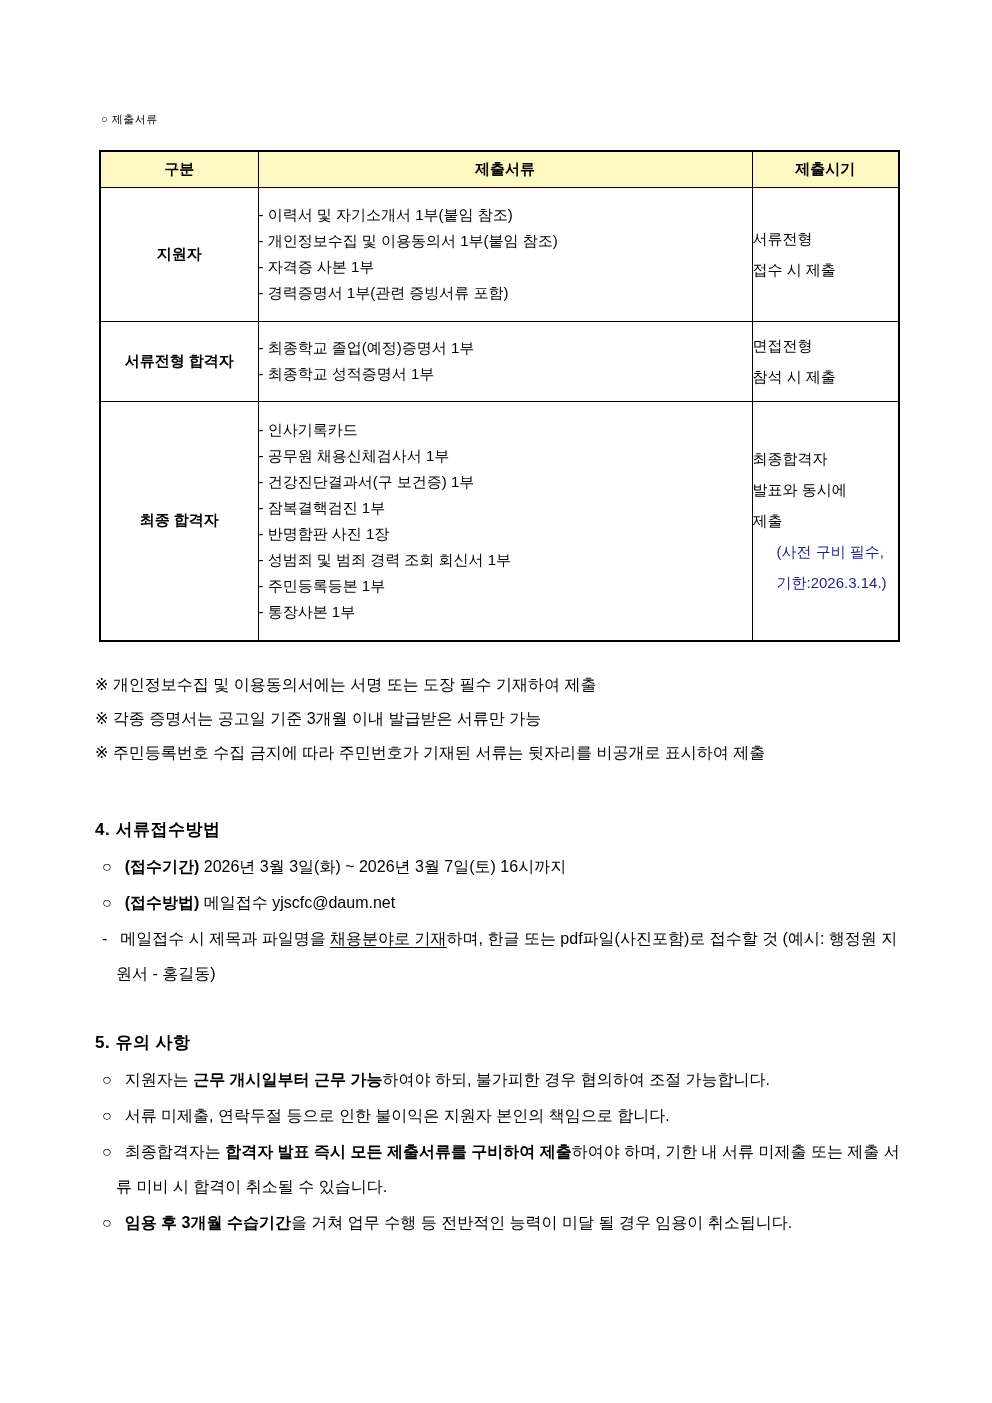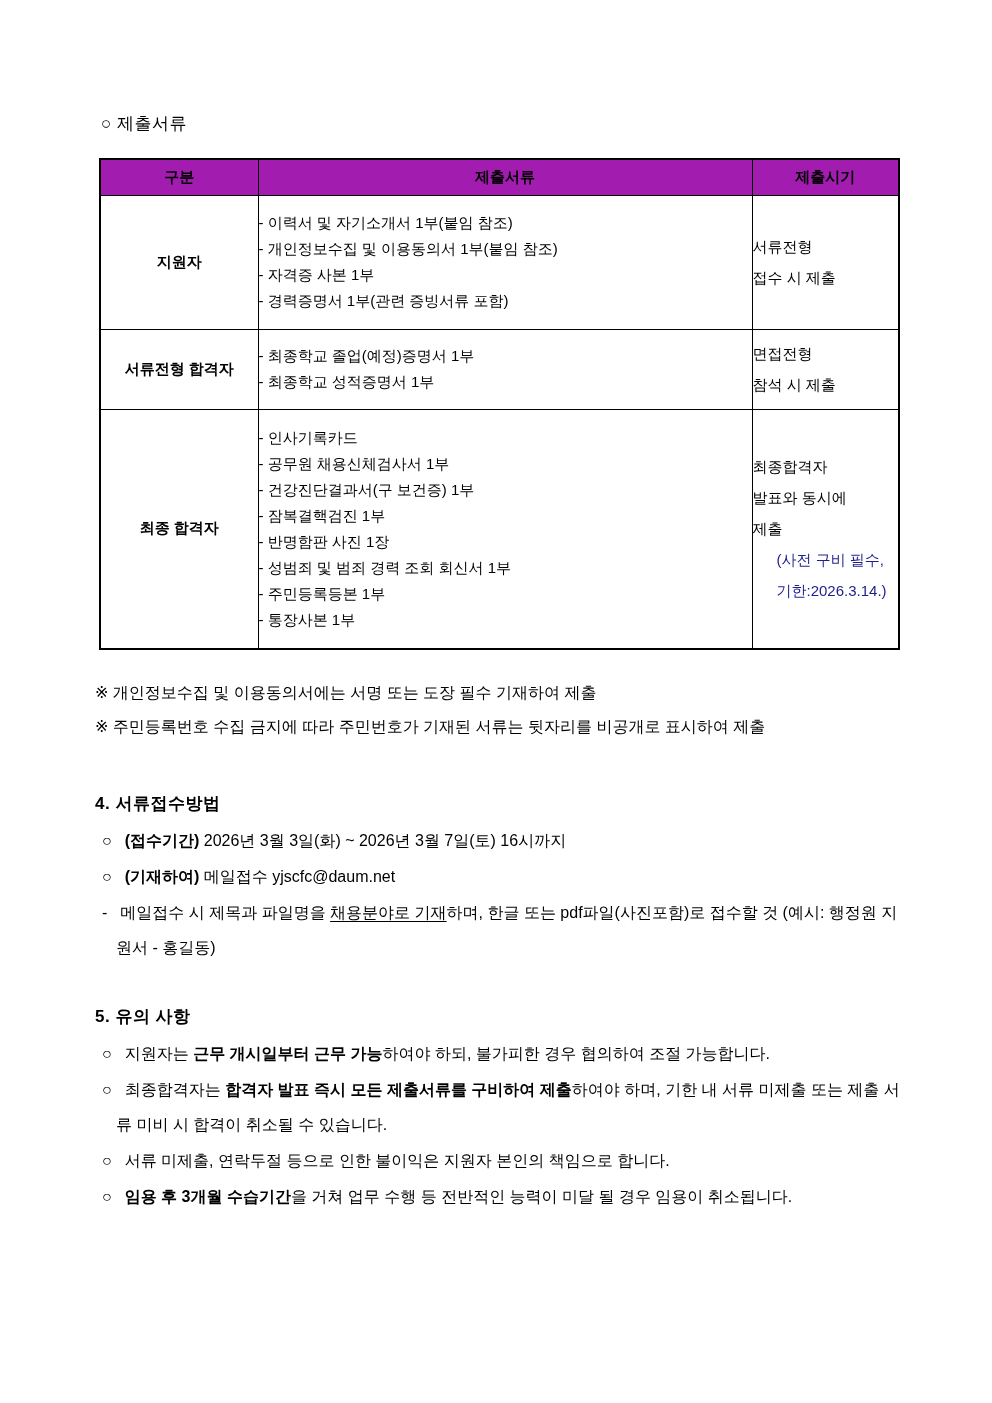--- a/index.html
+++ b/index.html
@@ -16,21 +16,21 @@
   }
   .page {
     box-sizing: border-box;
     width: 992px;
     height: 1403px;
     padding: 112px 84px 0 95px;
   }
 
   
   .doc-heading {
-    font-size: 17px;
+    font-size: 11px;
     font-weight: normal;
     margin: 0 0 23px 6px;
     letter-spacing: 0.5px;
   }
 
   
   table.doc-table {
     border-collapse: collapse;
     table-layout: fixed;
     width: 799px;
@@ -40,21 +40,21 @@
   }
   table.doc-table col.c1 { width: 158px; }
   table.doc-table col.c2 { width: 494px; }
   table.doc-table col.c3 { width: 147px; }
   table.doc-table th, table.doc-table td {
     border: 1px solid #000;
     padding: 0;
   }
   table.doc-table thead tr { height: 36px; }
   table.doc-table th {
-    background: #a21caf;
+    background: #fef9c3;
     font-weight: bold;
     font-size: 15px;
     text-align: center;
     vertical-align: middle;
   }
   tr.r1 { height: 134px; }
   tr.r2 { height: 80px; }
   tr.r3 { height: 240px; }
   td.cat {
     text-align: center;
@@ -163,35 +163,36 @@
 제출</div>
           <div class="prelines blue">(사전 구비 필수,
 기한:2026.3.14.)</div>
         </td>
       </tr>
     </tbody>
   </table>
 
   <div class="footnotes">
     <div>※ 개인정보수집 및 이용동의서에는 서명 또는 도장 필수 기재하여 제출</div>
+    <div>※ 각종 증명서는 공고일 기준 3개월 이내 발급받은 서류만 가능</div>
     <div>※ 주민등록번호 수집 금지에 따라 주민번호가 기재된 서류는 뒷자리를 비공개로 표시하여 제출</div>
   </div>
 
   <div class="sec4">
     <div class="section-title">4. 서류접수방법</div>
     <div class="items">
       <div class="item"><span class="marker">○</span><span class="bold">(접수기간)</span><span> 2026년 3월 3일(화) ~ 2026년 3월 7일(토) 16시까지</span></div>
-      <div class="item"><span class="marker">○</span><span class="bold">(기재하여)</span><span> 메일접수 yjscfc@daum.net</span></div>
+      <div class="item"><span class="marker">○</span><span class="bold">(접수방법)</span><span> 메일접수 yjscfc@daum.net</span></div>
       <div class="item"><span class="marker">-</span><span>메일접수 시 제목과 파일명을 </span><span class="ul">채용분야로 기재</span><span>하며, 한글 또는 pdf파일(사진포함)로 접수할 것 (예시: 행정원 지원서 - 홍길동)</span></div>
     </div>
   </div>
 
   <div class="sec5">
     <div class="section-title">5. 유의 사항</div>
     <div class="items">
       <div class="item"><span class="marker">○</span><span>지원자는 </span><span class="emph">근무 개시일부터 근무 가능</span><span>하여야 하되, 불가피한 경우 협의하여 조절 가능합니다.</span></div>
+      <div class="item"><span class="marker">○</span><span>서류 미제출, 연락두절 등으로 인한 불이익은 지원자 본인의 책임으로 합니다.</span><span class="emph"></span><span></span></div>
       <div class="item"><span class="marker">○</span><span>최종합격자는 </span><span class="emph">합격자 발표 즉시 모든 제출서류를 구비하여 제출</span><span>하여야 하며, 기한 내 서류 미제출 또는 제출 서류 미비 시 합격이 취소될 수 있습니다.</span></div>
-      <div class="item"><span class="marker">○</span><span>서류 미제출, 연락두절 등으로 인한 불이익은 지원자 본인의 책임으로 합니다.</span><span class="emph"></span><span></span></div>
       <div class="item"><span class="marker">○</span><span></span><span class="emph">임용 후 3개월 수습기간</span><span>을 거쳐 업무 수행 등 전반적인 능력이 미달 될 경우 임용이 취소됩니다.</span></div>
     </div>
   </div>
 
 </div>
 
 </body></html>

